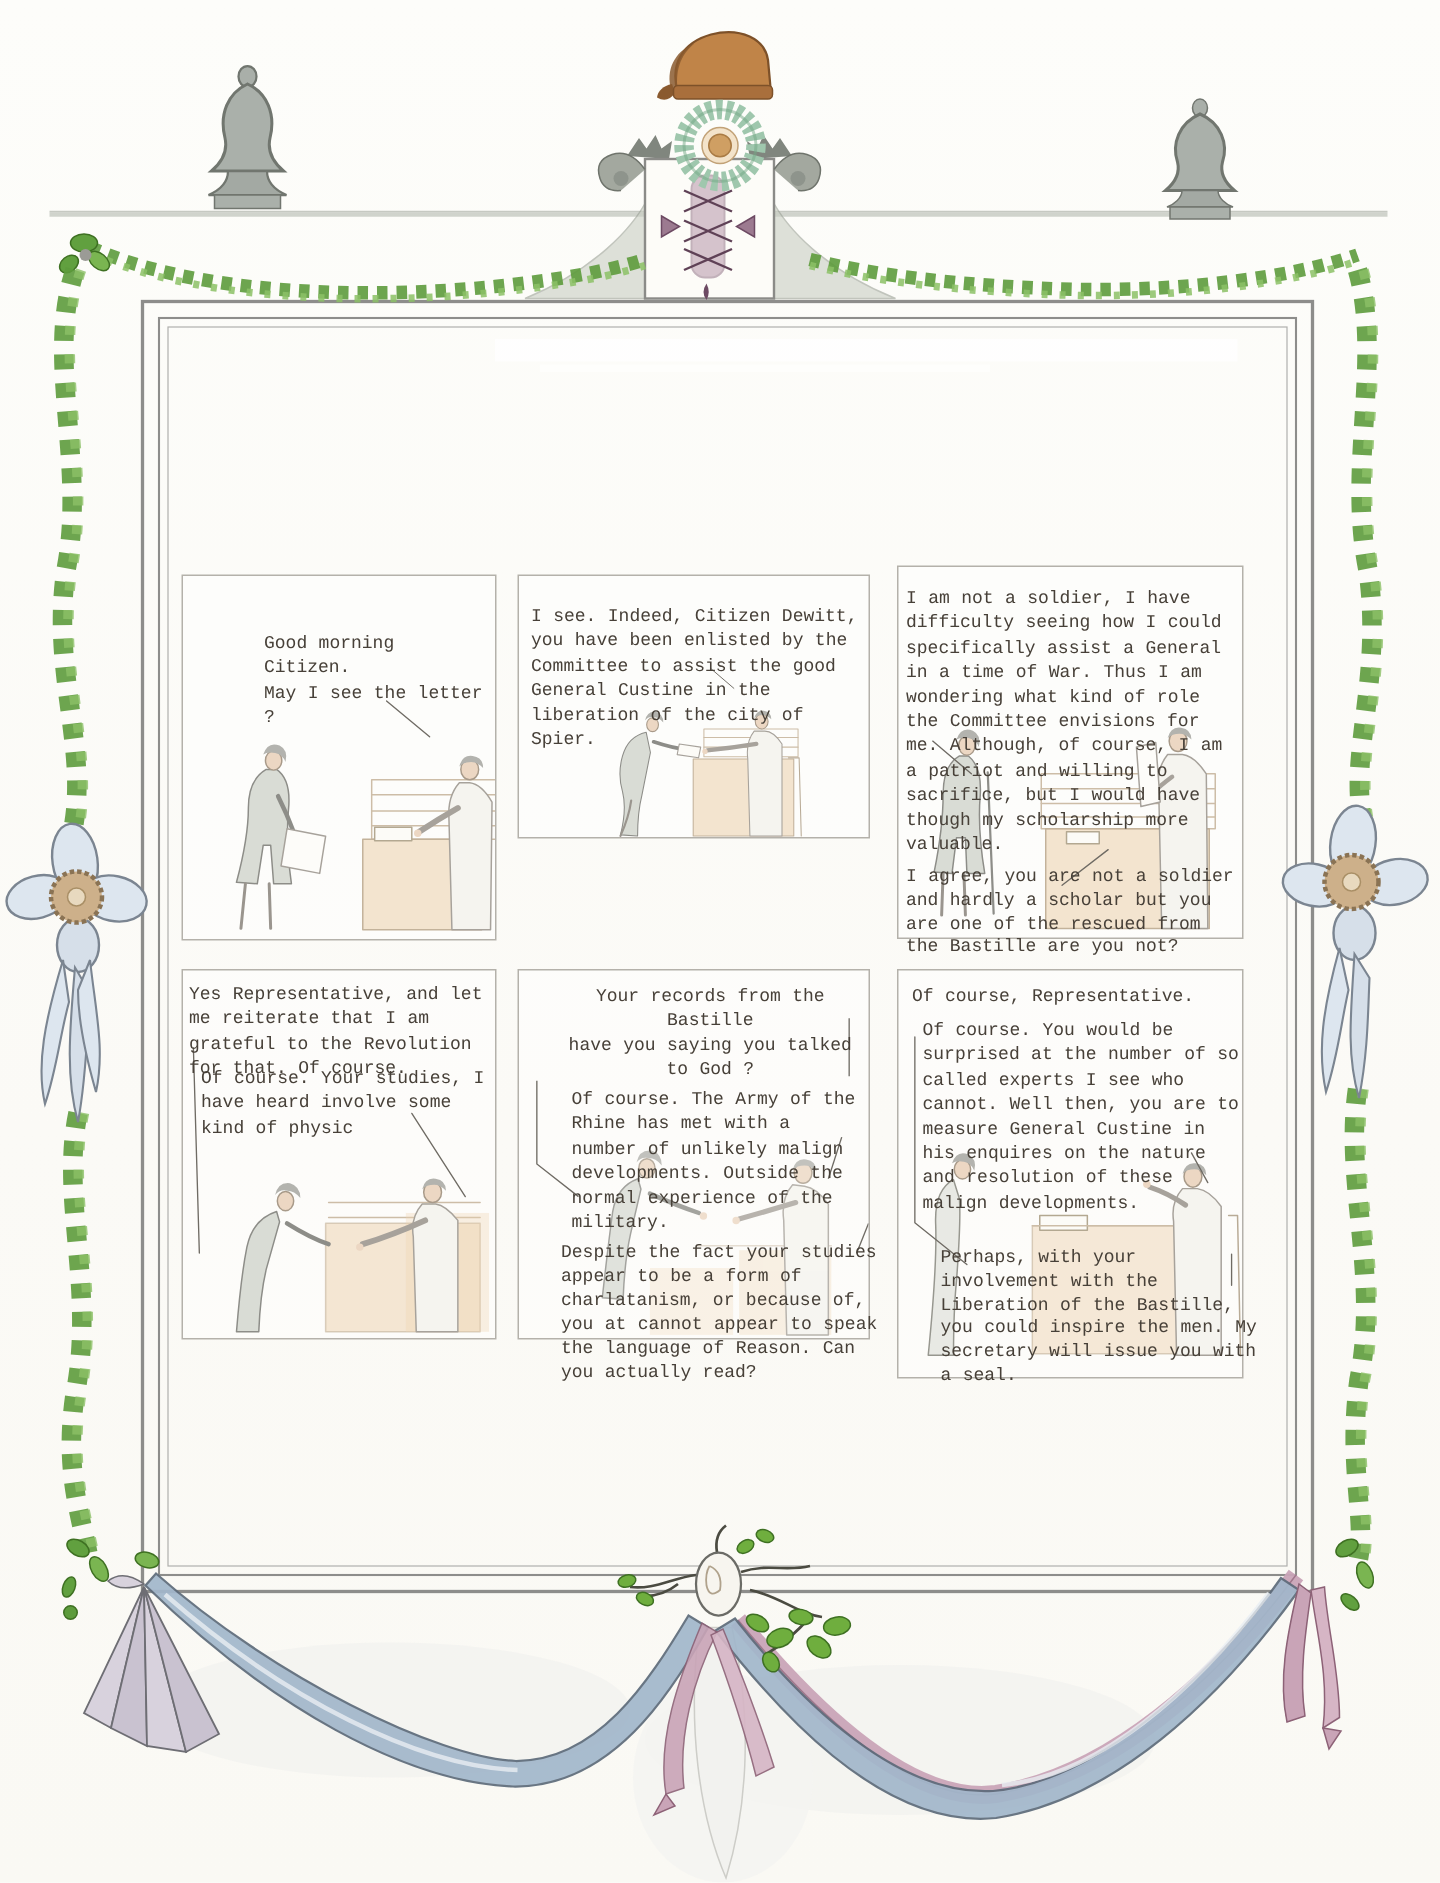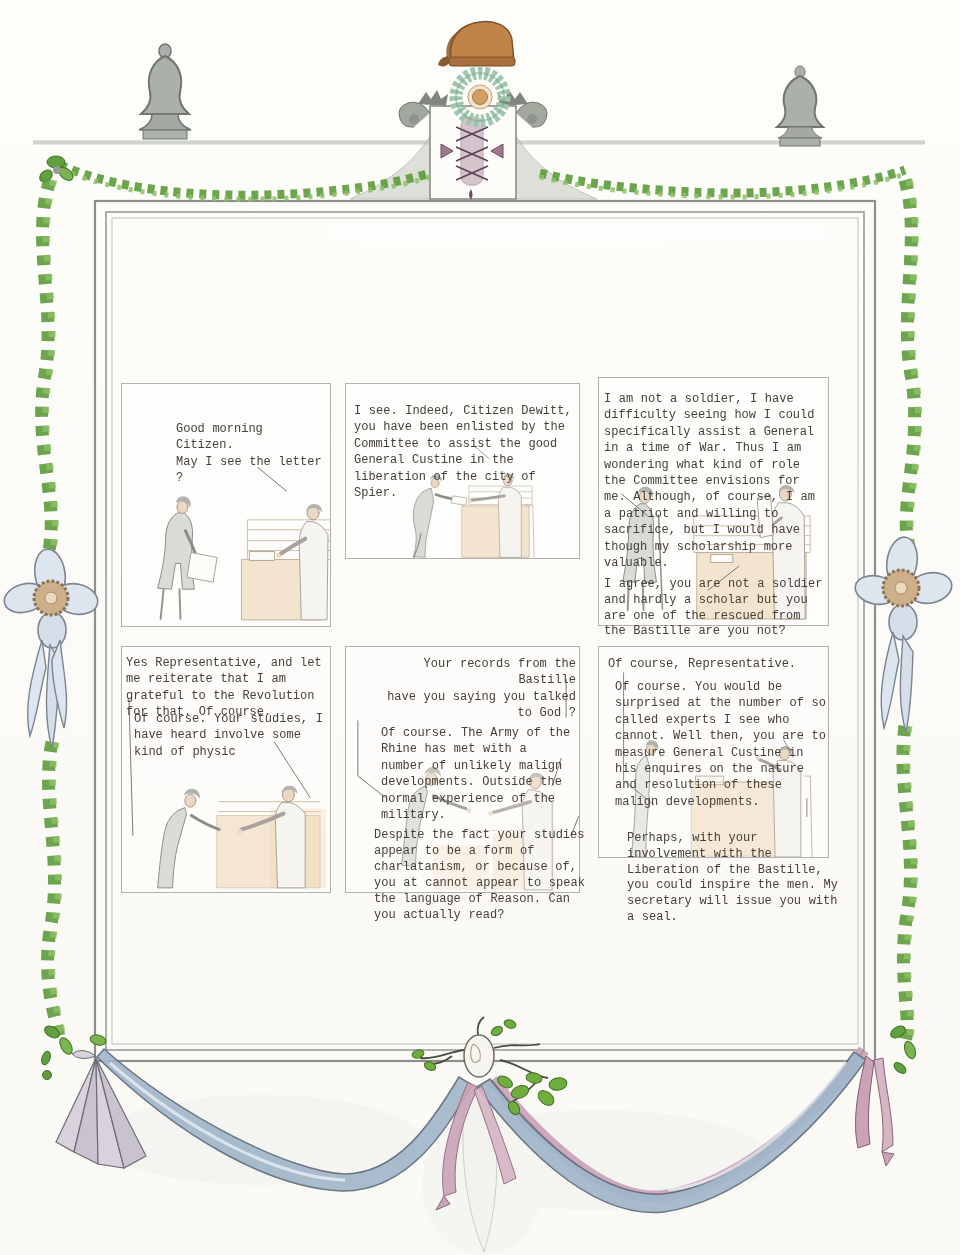--- a/index.html
+++ b/index.html
@@ -1,21 +1,21 @@
 <!DOCTYPE html>
 <html><head>
 <meta charset="utf-8">
 <style>
   html,body{margin:0;padding:0;background:#fcfbf8;}
   .stage{position:relative;width:960px;height:1255px;background:linear-gradient(180deg,#fdfdfa 0%,#fbfaf6 60%,#faf9f4 100%);overflow:hidden;font-family:"Liberation Serif","DejaVu Serif",serif;}
   .ornaments{position:absolute;left:0;top:0;z-index:1;}
   .panel{position:absolute;border:1px solid #b4b1aa;background:rgba(255,255,255,.45);box-sizing:border-box;z-index:2;font-family:Liberation Mono, monospace;}
   .scene{position:absolute;left:0;top:0;width:100%;height:100%;z-index:1;}
   .balloon{position:absolute;font-size:12px;line-height:16.4px;color:#474038;white-space:pre-line;word-spacing:.4px;z-index:3;}
-  .balloon.center{text-align:right;}
+  .balloon.center{text-align:center;}
 </style>
 </head>
 <body>
 
 <div class="stage">
 
 <svg class="ornaments" width="960" height="1255" viewBox="0 0 960 1255">
 
   <g>
     <line x1="33" y1="143" x2="925" y2="143" stroke="#c6cac2" stroke-width="3" opacity=".8"></line>
@@ -358,21 +358,21 @@
       <line x1="208" y1="140" x2="217" y2="112"></line>
       <line x1="227" y1="190" x2="235" y2="170"></line>
     </g>
   </svg>
   <div class="balloon center" style="left:25px;top:9px;width:205px">Your records from the Bastille
 have you saying you talked to God ?</div>
   <div class="balloon" style="left:35px;top:78px;width:196px">Of course. The Army of the Rhine has met with a number of unlikely malign developments. Outside the normal experience of the military.</div>
   <div class="balloon" style="left:28px;top:180px;width:216px;line-height:16px">Despite the fact your studies appear to be a form of charlatanism, or because of, you at cannot appear to speak the language of Reason. Can you actually read?</div>
 </div>
 
-<div class="panel" style="left:598px;top:646px;width:231px;height:212px">
+<div class="panel" style="left:598px;top:646px;width:231px;height:273px">
   <svg class="scene" viewBox="0 0 231 244">
     <g stroke-linejoin="round" stroke-linecap="round">
       <g>
         <rect x="90" y="157" width="102" height="86" fill="#edd4b3" fill-opacity=".5" stroke="#c3b29a" stroke-opacity=".6"></rect>
         <rect x="95" y="150" width="32" height="10" fill="#fcfbf7" stroke="#b3a891"></rect>
         <line x1="90" y1="157" x2="192" y2="157" stroke="#cdbda7"></line>
       </g>
       <g>
         <path d="M191,132 q-8,9 -6,22 l2,90 h30 l0,-100 q-8,-11 -16,-12 z" fill="#f5f4ef" stroke="#a7a29b"></path>
         <path d="M193,143 q-12,-8 -24,-12" fill="none" stroke="#a7a29b" stroke-width="3.5"></path>

